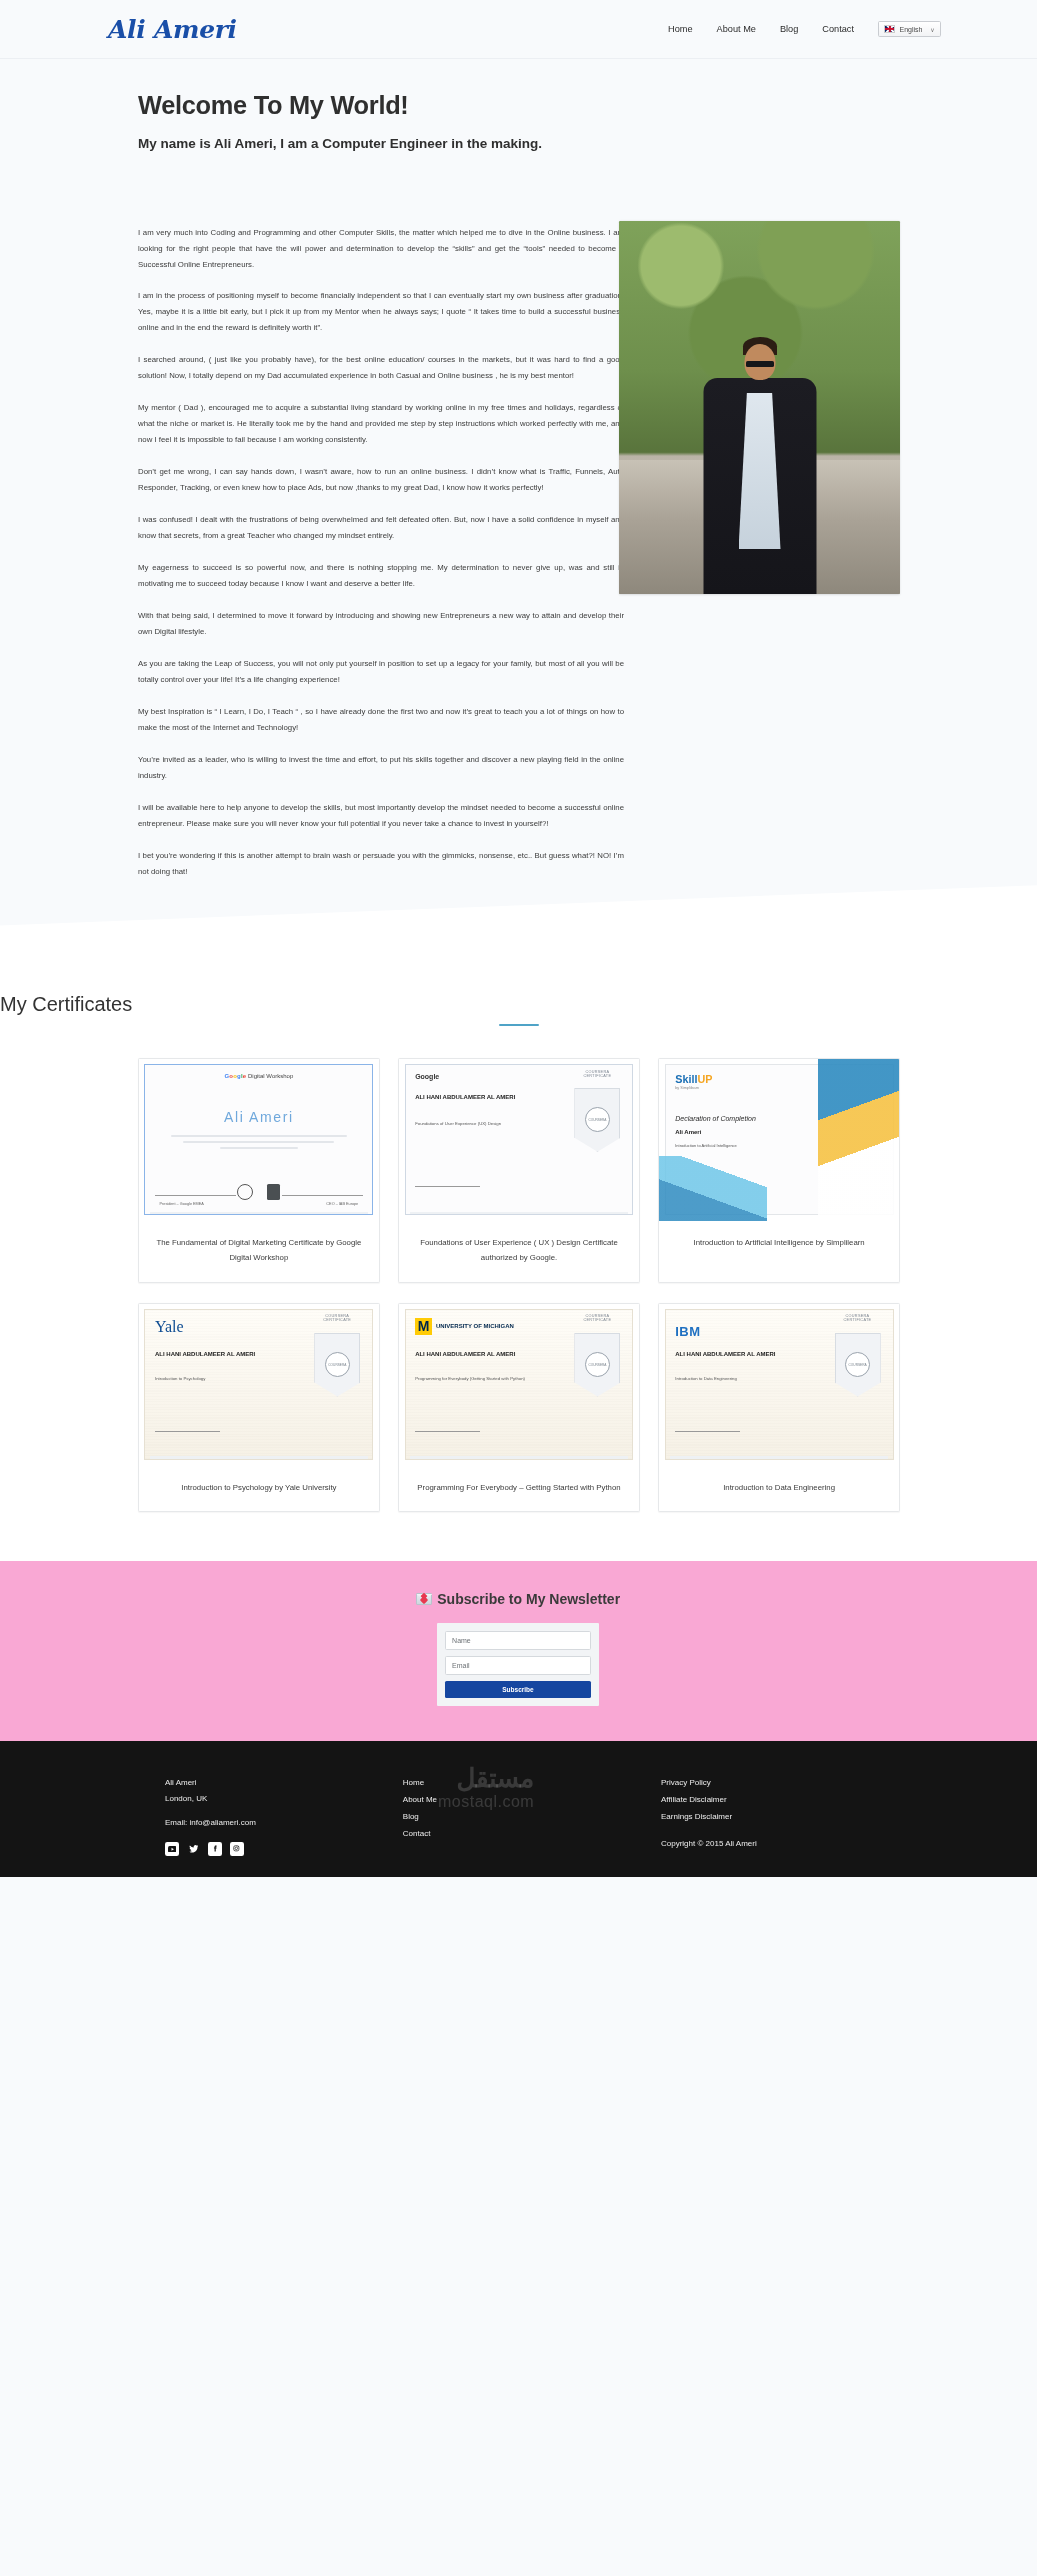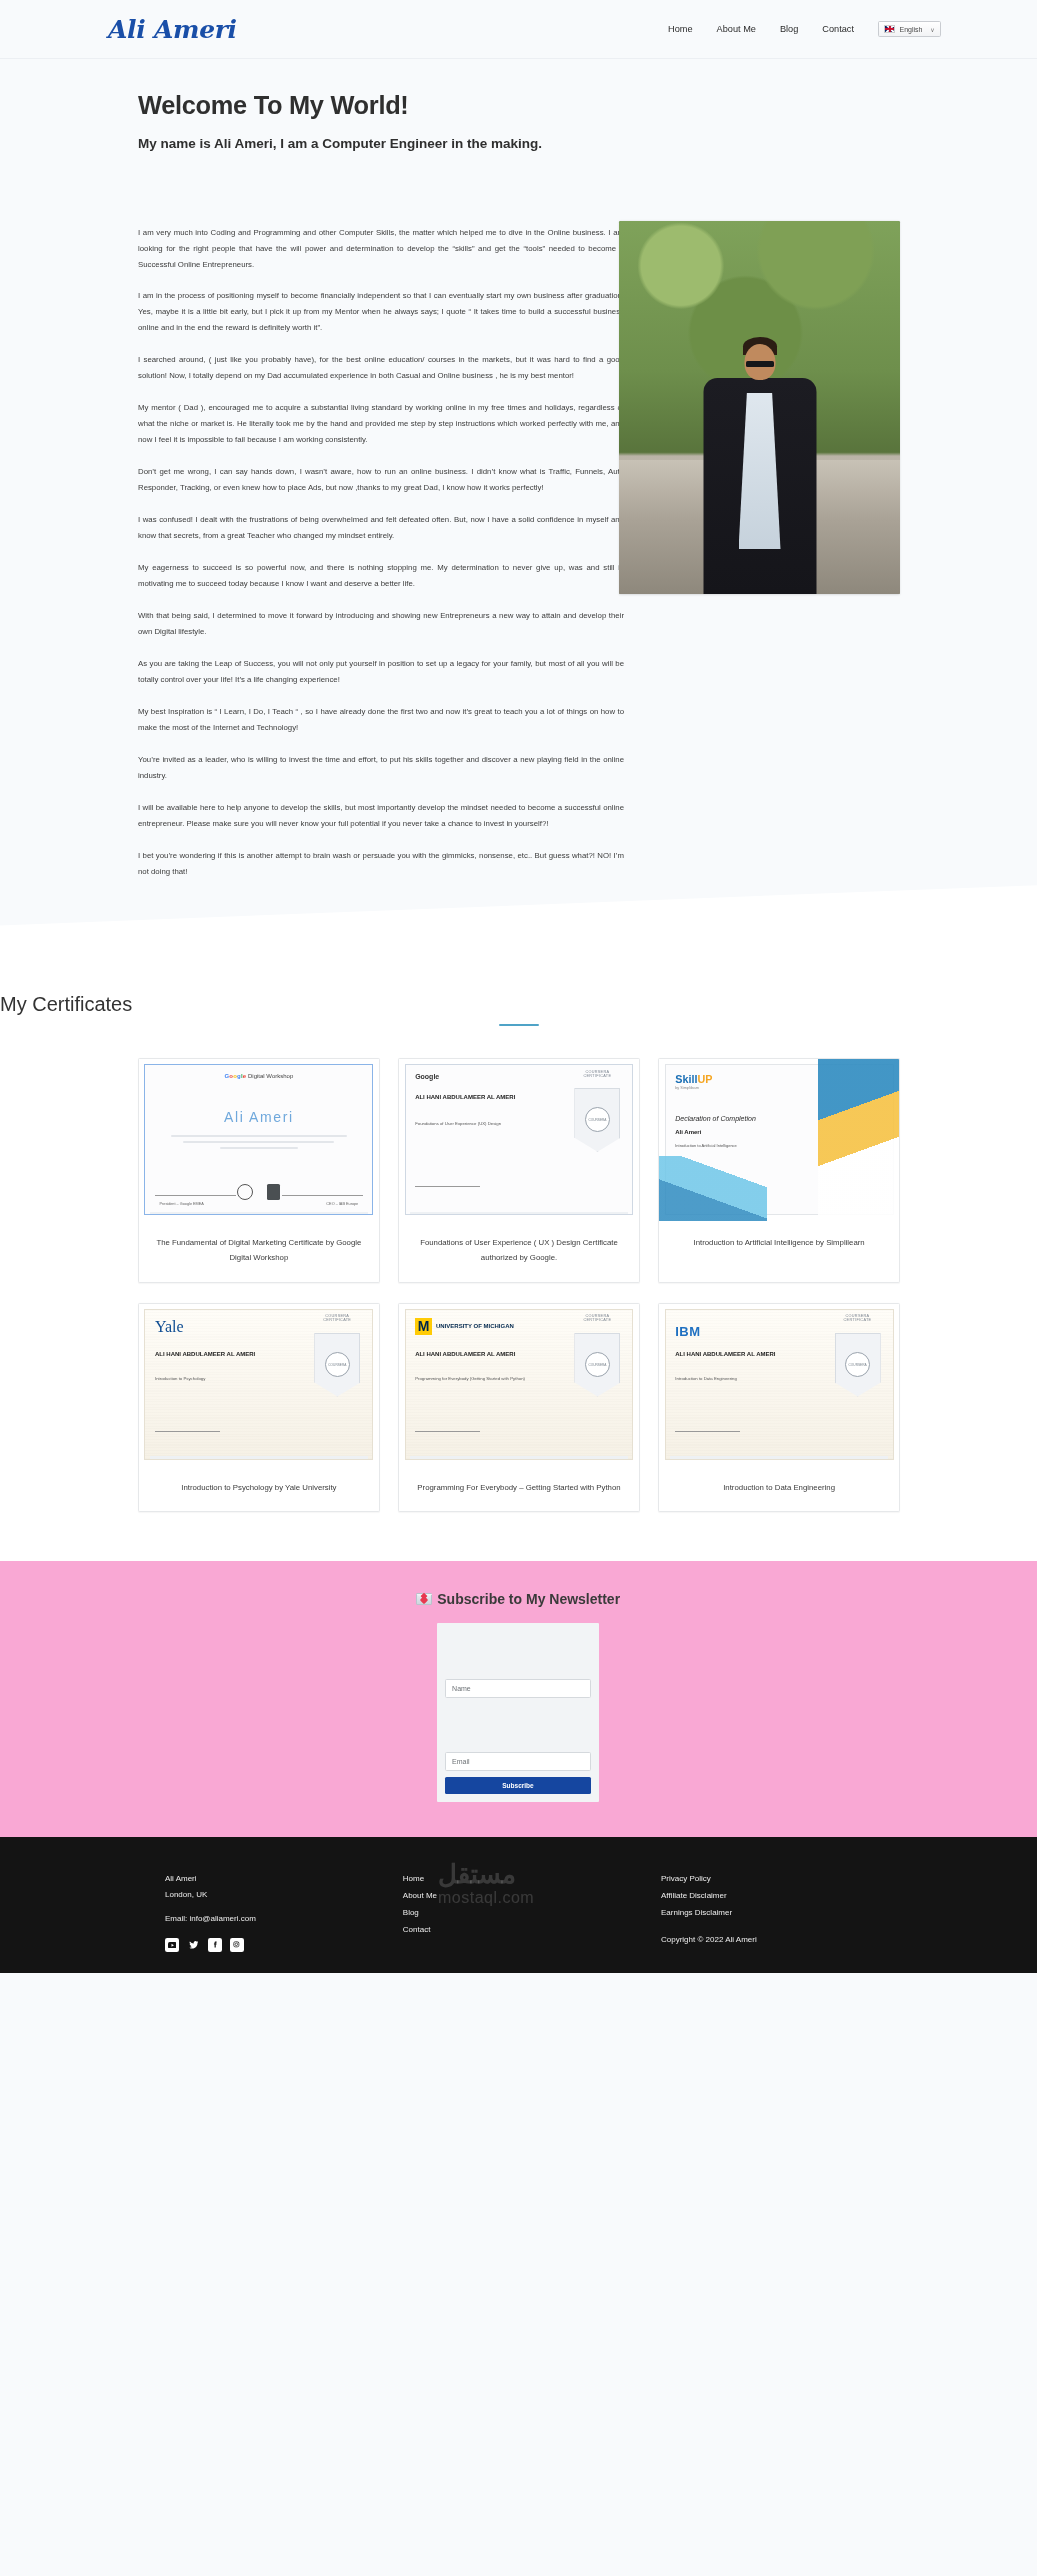--- a/index.html
+++ b/index.html
@@ -311,21 +311,20 @@
     background: #f2f4f6;
     padding: 7.6px 7.6px 8.6px 7.6px;
     border-radius: 1.1px;
   }
   .nl-input {
     width: 100%; height: 19.5px;
     border: 0.5px solid #d5d9dd; border-radius: 1.6px;
     background: #fff; margin-bottom: 5.4px;
     padding: 0 6.5px; font-size: 7px; color: #555;
     font-family: "Liberation Sans", sans-serif;
-    margin-top: 48px;
   }
   .nl-input::placeholder { color:#6d7276; }
   .nl-button {
     width: 100%; height: 17.3px;
     background: #1546a0; color: #fff;
     border: 0; border-radius: 1.6px;
     font-size: 6.5px; font-weight: 700;
     font-family: "Liberation Sans", sans-serif;
     cursor: pointer;
   }
@@ -356,21 +355,21 @@
     display: flex; align-items:center; justify-content:center;
     background: #fff; color:#141414;
   }
   .soc.plain { background: transparent; color:#fff; }
   .soc svg { display:block; }
   .f-copy { font-size: 8px; color:#ececec; margin-top: 13px; }
   .watermark {
     position:absolute; z-index:1;
     left: 438px; top: 21.6px;
     color: rgba(255,255,255,.16);
-    text-align:left;
+    text-align:right;
     pointer-events:none;
   }
   .wm-ar { font-size: 26px; font-weight:700; letter-spacing:1.1px; direction: rtl; }
   .wm-en { font-size: 16px; letter-spacing:0.5px; margin-top:-1.1px; }
 </style>
 </head>
 <body>
 
 <header class="site-header">
   <div class="logo">Ali Ameri</div>
@@ -597,17 +596,17 @@
       <a class="f-link">Home</a>
       <a class="f-link">About Me</a>
       <a class="f-link">Blog</a>
       <a class="f-link">Contact</a>
     </div>
 
     <div class="fcol-3">
       <a class="f-link">Privacy Policy</a>
       <a class="f-link">Affiliate Disclaimer</a>
       <a class="f-link">Earnings Disclaimer</a>
-      <div class="f-copy">Copyright © 2022 Ali Ameri</div>
+      <div class="f-copy">Copyright © 2015 Ali Ameri</div>
     </div>
   </div>
 </footer>
 
 
 </body></html>

